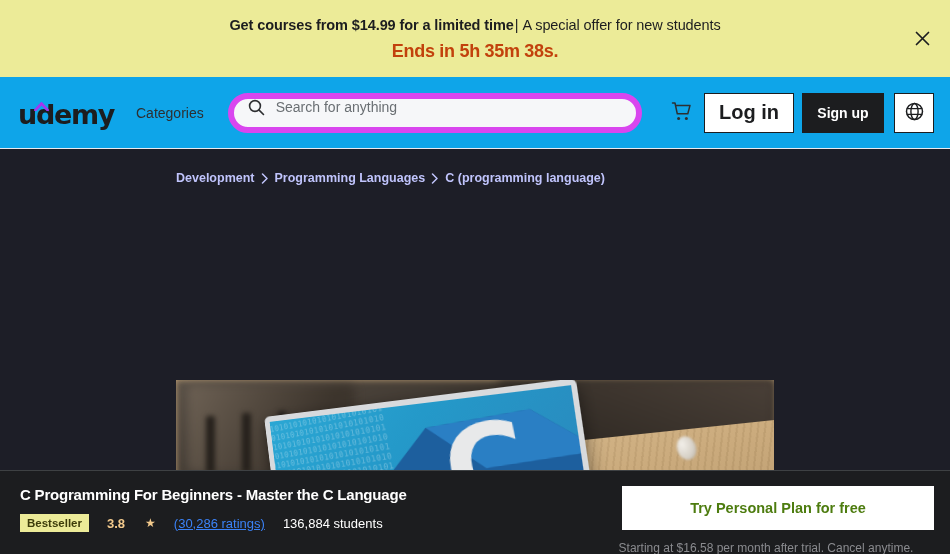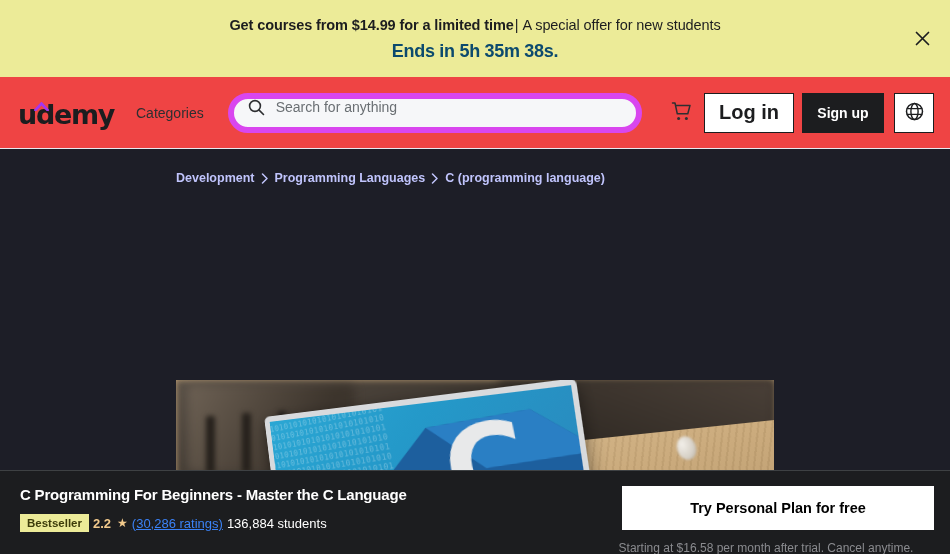--- a/index.html
+++ b/index.html
@@ -26,40 +26,40 @@
     line-height: 1.35;
     padding-top: 2px;
   }
   .promo-line1 { font-size: 14.5px; color: #1c1d1f; letter-spacing: -0.1px; }
   .promo-strong { font-weight: 700; }
   .promo-sep { font-weight: 400; padding: 0 1px; }
   .promo-normal { font-weight: 400; }
   .promo-line2 {
     font-size: 18px;
     font-weight: 700;
-    color: #0c4a6e;
+    color: #c2410c;
     margin-top: 4px;
     letter-spacing: -0.3px;
   }
   .promo-close {
     position: absolute;
     right: 14px;
     top: 50%;
     transform: translateY(-50%);
     width: 28px; height: 28px;
     display: flex; align-items: center; justify-content: center;
     cursor: pointer;
     background: none; border: none;
   }
   .promo-close svg { display: block; }
 
   
   .header {
     height: 72px;
-    background: #ef4444;
+    background: #0ea5e9;
     display: flex;
     align-items: center;
     padding: 0 16px 0 18px;
     border-bottom: 1px solid #e9eaf0;
     gap: 0;
   }
   .logo {
     position: relative;
     width: 94px;
     height: 34px;
@@ -417,21 +417,21 @@
     font-weight: 700;
     color: #ffffff;
     letter-spacing: -0.2px;
     white-space: nowrap;
     overflow: hidden;
     text-overflow: ellipsis;
   }
   .meta-row {
     display: flex;
     align-items: center;
-    gap: 4px;
+    gap: 18px;
     margin-top: 11px;
   }
   .badge-bestseller {
     background: #eceb98;
     color: #3d3c0a;
     font-size: 11.5px;
     font-weight: 700;
     padding: 3px 7px;
     white-space: nowrap;
   }
@@ -457,21 +457,21 @@
   .bb-right {
     width: 336px;
     flex-shrink: 0;
     display: flex;
     flex-direction: column;
     align-items: stretch;
   }
   .btn-trial {
     height: 44px;
     background: #ffffff;
-    color: #000000;
+    color: #4d7c0f;
     border: none;
     font-size: 14.5px;
     font-weight: 700;
     cursor: pointer;
     font-family: "Liberation Sans", sans-serif;
     margin-left: 24px;
   }
   .trial-note {
     color: #8a8b8f;
     font-size: 12px;
@@ -628,21 +628,21 @@
     <button class="play-btn">
       <span class="play-tri"></span>
     </button>
   </div>
 
   <div class="bottom-bar">
     <div class="bb-left">
       <div class="course-title">C Programming For Beginners - Master the C Language</div>
       <div class="meta-row">
         <span class="badge-bestseller">Bestseller</span>
-        <span class="rating-val">2.2</span>
+        <span class="rating-val">3.8</span>
         <span class="star">★</span>
         <a class="ratings-link">(30,286 ratings)</a>
         <span class="students">136,884 students</span>
       </div>
     </div>
     <div class="bb-right">
       <button class="btn-trial">Try Personal Plan for free</button>
       <div class="trial-note">Starting at $16.58 per month after trial. Cancel anytime.</div>
     </div>
   </div>

